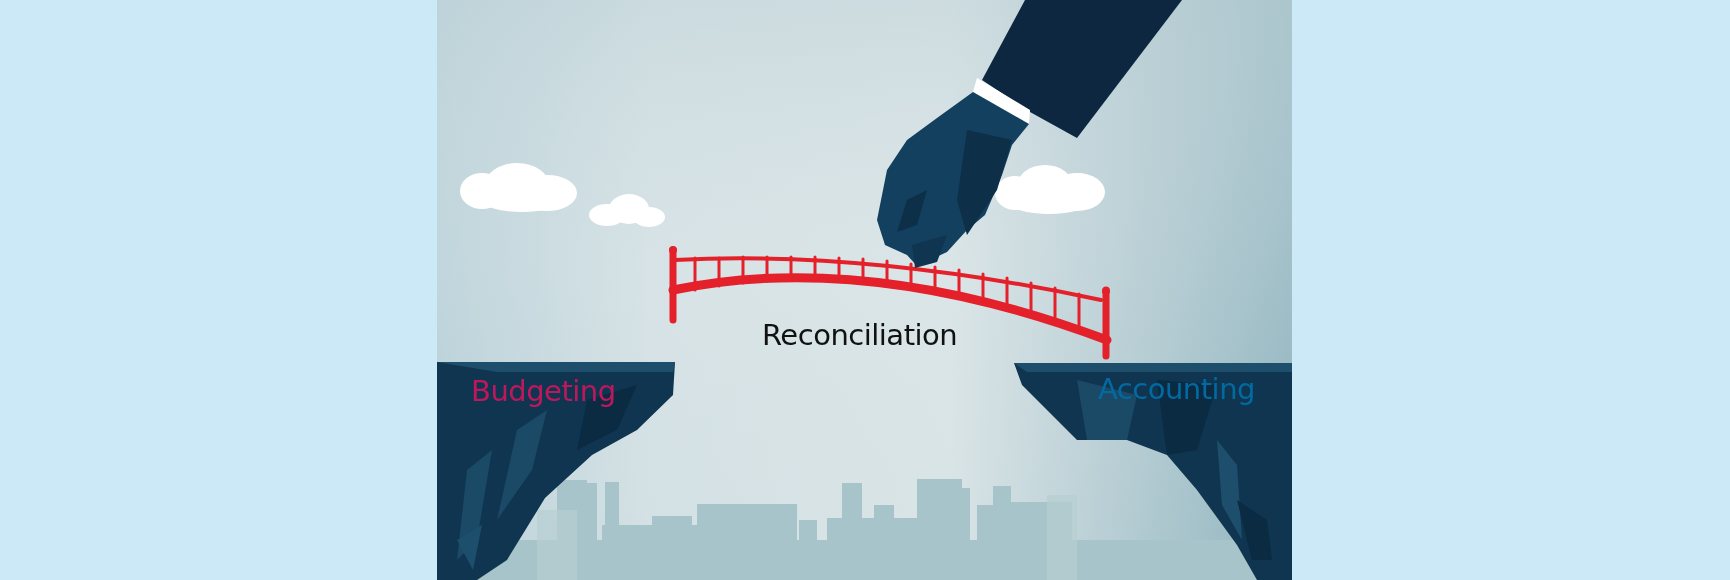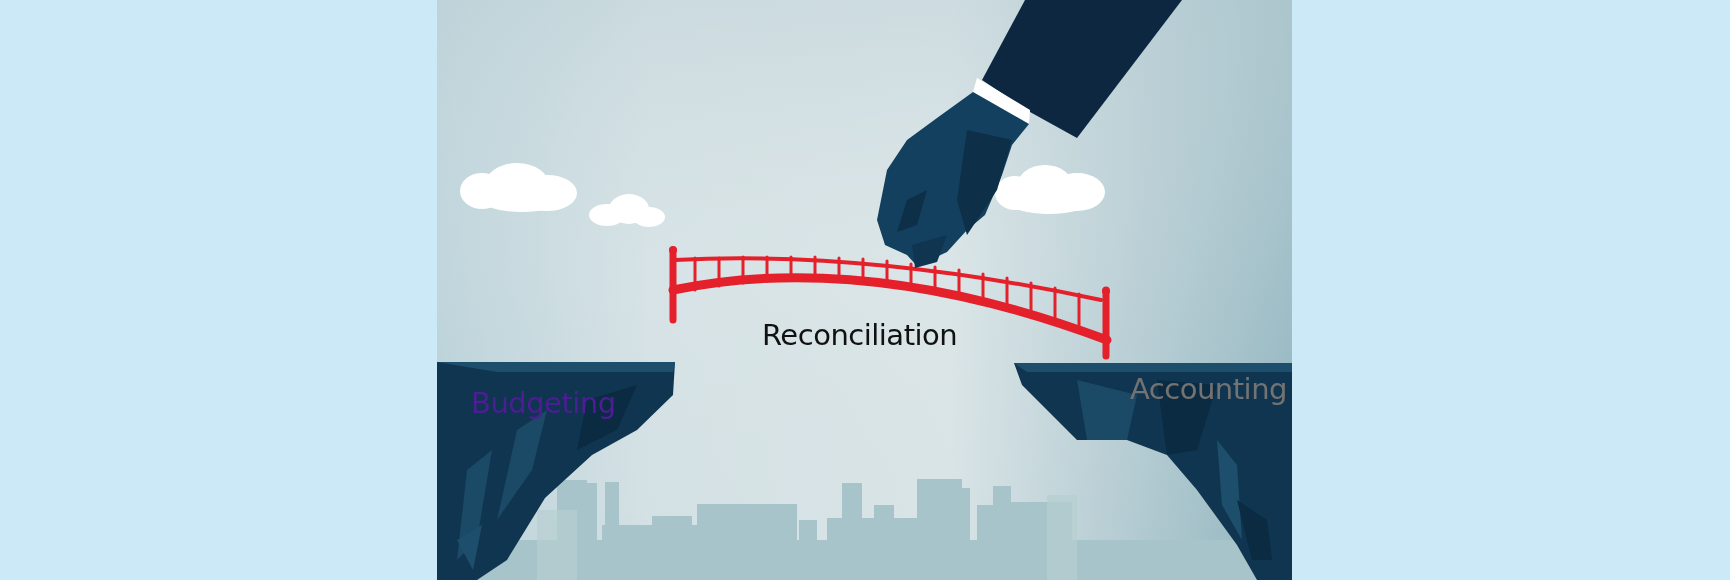--- a/index.html
+++ b/index.html
@@ -11,23 +11,23 @@
     }
     .art {
       position: absolute; left: 437px; top: 0; width: 855px; height: 580px;
       overflow: hidden;
     }
     .art svg { position: absolute; left: 0; top: 0; }
     .lbl {
       position: absolute; font-family: "DejaVu Sans", sans-serif;
       font-size: 29px; letter-spacing: -0.5px; white-space: nowrap;
     }
-    .lbl-budget { left: 34px; top: 386px; color: #4c1d95; }
+    .lbl-budget { left: 34px; top: 374px; color: #be185d; }
     .lbl-recon  { left: 325px; top: 318px; color: #111111; text-align: center; }
-    .lbl-acct   { left: 661px; top: 372px; color: #737373; margin-left: 32px; }
+    .lbl-acct   { left: 661px; top: 372px; color: #0369a1; }
   </style>
 </head>
 <body>
 
 <div class="art">
   <svg width="855" height="580" viewBox="0 0 855 580">
     <defs>
       <linearGradient id="sky" x1="0" y1="0" x2="1" y2="0">
         <stop offset="0" stop-color="#b7d0d8"></stop>
         <stop offset="0.25" stop-color="#d4e1e4"></stop>

